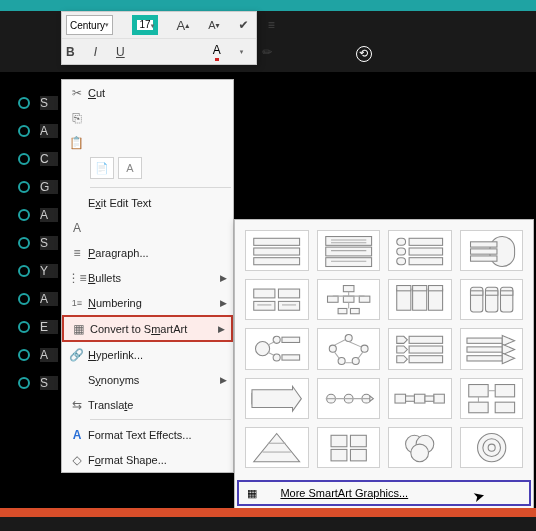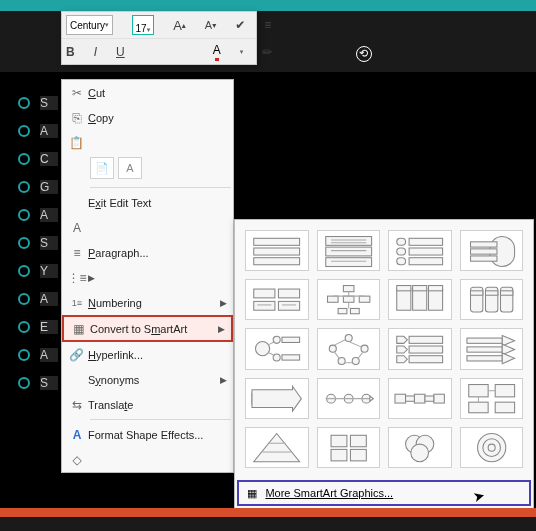--- a/index.html
+++ b/index.html
@@ -8,21 +8,21 @@
 .header-bar { position: absolute; top: 0; left: 0; right: 0; height: 11px; background: #1fa3a3; }
 
 .mini-toolbar {
   position: absolute; top: 11px; left: 61px; width: 196px; height: 54px;
   background: #f0f0f0; border: 1px solid #ccc;
   box-shadow: 2px 2px 6px rgba(0,0,0,0.25);
 }
 .mini-toolbar .row { height: 26px; display: flex; align-items: center; padding: 0 4px; gap: 19px; }
 .mini-toolbar .row + .row { border-top: 1px solid #e0e0e0; }
 .font-select { width: 62px; height: 20px; border: 1px solid #b0b0b0; background: #fff; font-size: 10px; padding: 0 3px; display: flex; align-items: center; justify-content: space-between; }
-.font-size { width: 26px; height: 20px; border: 1px solid #14b8a6; background: #fff; font-size: 10px; padding: 0 3px; display: flex; align-items: flex-end; justify-content: space-between; }
+.font-size { width: 26px; height: 20px; border: 5px solid #14b8a6; background: #fff; font-size: 10px; padding: 0 3px; display: flex; align-items: flex-end; justify-content: space-between; }
 .tri { font-size: 7px; color: #666; }
 .tb-btn { width: 20px; height: 20px; display: flex; align-items: center; justify-content: center; font-size: 12px; color: #444; cursor: default; }
 .tb-btn.bold { font-weight: bold; }
 .tb-btn.italic { font-style: italic; }
 .tb-btn.underline { text-decoration: underline; }
 .align-btn { width: 18px; height: 18px; display: flex; flex-direction: column; justify-content: center; gap: 2px; padding: 0 2px; }
 .align-btn span { height: 1px; background: #666; }
 .align-left span:nth-child(1){width:100%} .align-left span:nth-child(2){width:60%} .align-left span:nth-child(3){width:100%}
 .align-center span{margin:0 auto} .align-center span:nth-child(1){width:100%} .align-center span:nth-child(2){width:60%} .align-center span:nth-child(3){width:100%}
 .align-right span{margin-left:auto} .align-right span:nth-child(1){width:100%} .align-right span:nth-child(2){width:60%} .align-right span:nth-child(3){width:100%}
@@ -66,21 +66,21 @@
   display: flex; flex-direction: column;
 }
 .smartart-grid { flex: 1; display: grid; grid-template-columns: repeat(4, 1fr); grid-template-rows: repeat(5, 1fr); gap: 8px; padding: 10px; }
 .sa-thumb { background: #fff; border: 1px solid #d0d0d0; display: flex; align-items: center; justify-content: center; }
 .sa-thumb svg { width: 90%; height: 90%; }
 .smartart-footer {
   height: 26px; border-top: 1px solid #d8d8d8; display: flex; align-items: center;
   padding: 0 8px; gap: 8px; font-size: 11px;
   border: 2px solid #4a3fb5; margin: 2px;
 }
-.smartart-footer .label { text-decoration: underline; }
+.smartart-footer .label { text-decoration: underline; margin-left: 15px; }
 .cursor-arrow { position: absolute; right: 48px; bottom: 4px; font-size: 14px; color: #000; transform: rotate(-15deg); }
 
 .footer-strip { position: absolute; bottom: 14px; left: 0; right: 0; height: 9px; background: #d84e2a; }
 
 .sa-thumb line, .sa-thumb rect, .sa-thumb circle, .sa-thumb ellipse, .sa-thumb polygon, .sa-thumb path {
   stroke: #888; stroke-width: 1.2; fill: #f5f5f5;
 }
 .sa-thumb .fline { stroke: #aaa; }
 </style>
 </head>
@@ -184,21 +184,20 @@
   </div>
 </div>
 
 <div class="context-menu">
   <div class="menu-item">
       <span class="icon-slot">✂</span>
       <span class="label"><u>C</u>ut</span>
     </div>
   <div class="menu-item">
       <span class="icon-slot">⎘</span>
-      <span class="label"><u>C</u>opy</span>
     </div>
   <div class="menu-item">
       <span class="icon-slot">📋</span>
     </div>
   <div class="paste-row">
     <div class="paste-btn">📄</div>
     <div class="paste-btn">A</div>
   </div>
   <div class="menu-sep"></div>
   <div class="menu-item">
@@ -207,20 +206,21 @@
     </div>
   <div class="menu-item">
       <span class="icon-slot">A</span>
     </div>
   <div class="menu-item">
       <span class="icon-slot">≡</span>
       <span class="label"><u>P</u>aragraph...</span>
     </div>
   <div class="menu-item">
       <span class="icon-slot">⋮≡</span>
+      <span class="label"><u>B</u>ullets</span>
       <span class="arrow">▶</span>
     </div>
   <div class="menu-item">
       <span class="icon-slot" style="font-size:9px">1≡</span>
       <span class="label"><u>N</u>umbering</span>
       <span class="arrow">▶</span>
     </div>
   <div class="menu-item highlighted">
       <span class="icon-slot">▦</span>
       <span class="label">Convert to S<u>m</u>artArt</span>
@@ -235,24 +235,25 @@
       <span class="label">S<u>y</u>nonyms</span>
       <span class="arrow">▶</span>
     </div>
   <div class="menu-item">
       <span class="icon-slot">⇆</span>
       <span class="label">Transla<u>t</u>e</span>
     </div>
   <div class="menu-sep"></div>
   <div class="menu-item">
       <span class="icon-slot" style="color:#2a6fd6;font-weight:bold">A</span>
-      <span class="label">Format Shape Effects...</span>
+      <span class="label">Format Text Effects...</span>
     </div>
   <div class="menu-item">
       <span class="icon-slot">◇</span>
+      <span class="label">F<u>o</u>rmat Shape...</span>
     </div>
 </div>
 
 <div class="smartart-panel">
   <div class="smartart-grid">
 
     <div class="sa-thumb">
         <svg viewBox="0 0 60 40">
           <rect x="4" y="6" width="52" height="8"></rect>
           <rect x="4" y="17" width="52" height="8"></rect>

